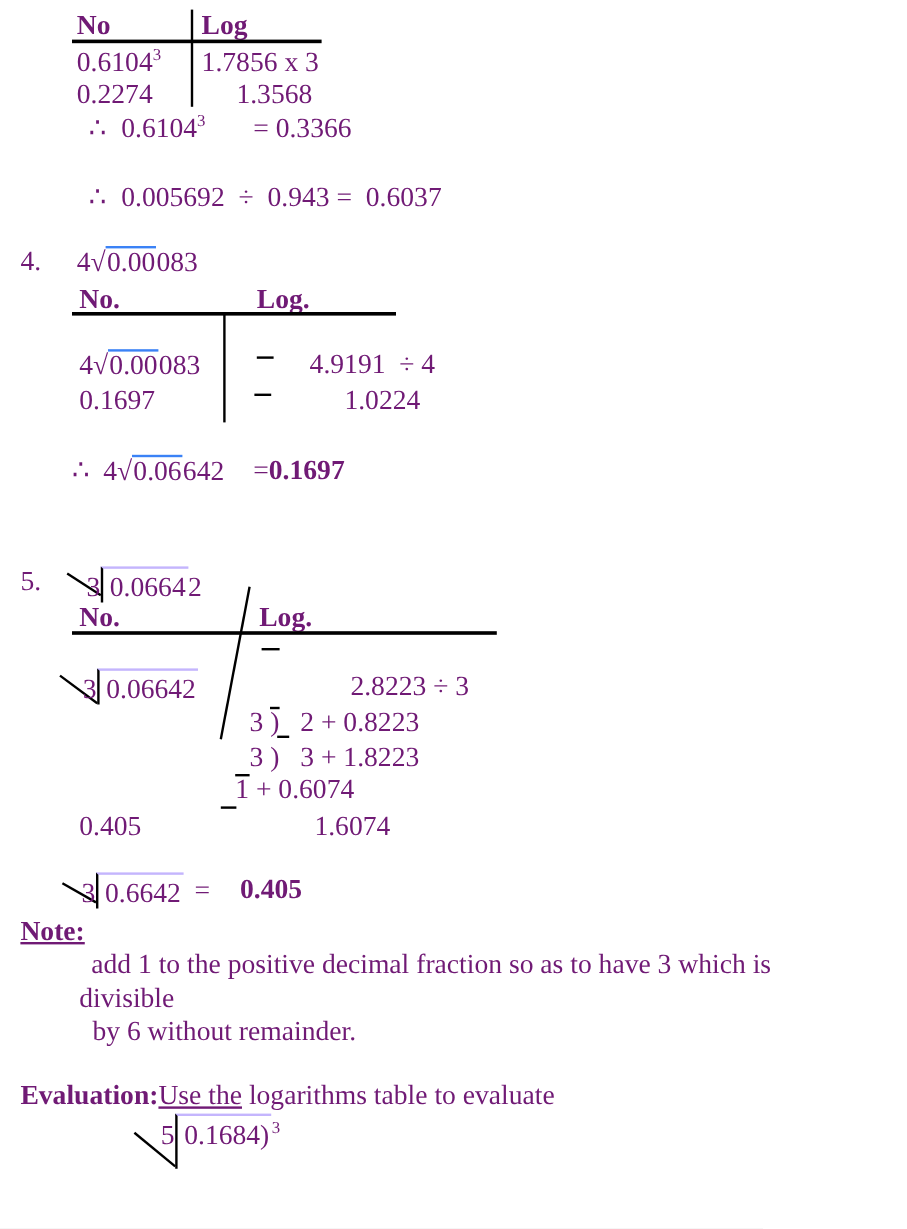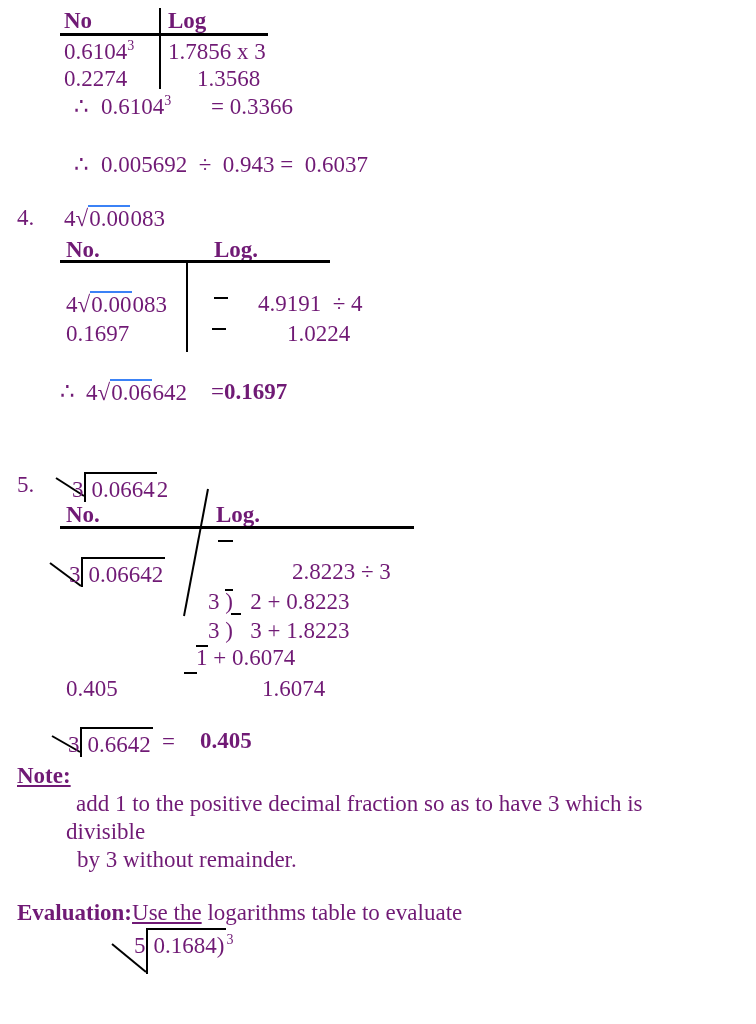--- a/index.html
+++ b/index.html
@@ -11,21 +11,21 @@
   }
   .t { position:absolute; white-space:pre; line-height:26px; }
   .b { font-weight:bold; }
   .u { text-decoration:underline; }
   .sup { font-size:14px; position:relative; top:-9px; white-space:pre; }
   .rule { position:absolute; background:#000; height:3px; }
   .bar  { position:absolute; background:#000; height:2px; }
   
   .vinc { display:inline-block; border-top:2px solid #3b82f6; line-height:24px; padding:0 1px; }
   
-  .vbox { display:inline-block; border-top:2px solid #000000; border-left:2px solid #000;
+  .vbox { display:inline-block; border-top:2px solid #c4b5fd; border-left:2px solid #000;
           padding:4px 2px 0 6px; line-height:24px; }
   .ob   { display:inline-block; border-top:2px solid #000; line-height:22px; }
   svg.lines { position:absolute; left:0; top:0; pointer-events:none; }
 </style>
 </head>
 <body>
 
 <div class="page">
 
   <svg class="lines" width="756" height="1024">
@@ -96,20 +96,20 @@
   <div class="bar" style="left:184px;top:672px;width:13px"></div>
   <span class="t" style="left:262px;top:676px">1.6074</span>
 
   <span class="t" style="left:68px;top:727px"><span>3</span><span class="vbox">0.6642</span></span>
   <span class="t" style="left:162px;top:729px">=</span>
   <span class="t b" style="left:200px;top:728px">0.405</span>
 
   <span class="t b u" style="left:17px;top:763px">Note:</span>
   <span class="t" style="left:76px;top:791px">add 1 to the positive decimal fraction so as to have 3 which is</span>
   <span class="t" style="left:66px;top:819px">divisible</span>
-  <span class="t" style="left:77px;top:847px">by 3 without remainder.</span>
+  <span class="t" style="left:77px;top:847px">by 6 without remainder.</span>
 
   <span class="t" style="left:17px;top:900px"><span class="b">Evaluation:</span><span class="u">Use the</span><span> logarithms table to evaluate</span></span>
 
   <span class="t" style="left:134px;top:928px"><span>5</span><span class="vbox" style="padding-bottom:16px">0.1684)</span><span class="sup">3</span></span>
 
 
 </div>
 
 </body></html>

